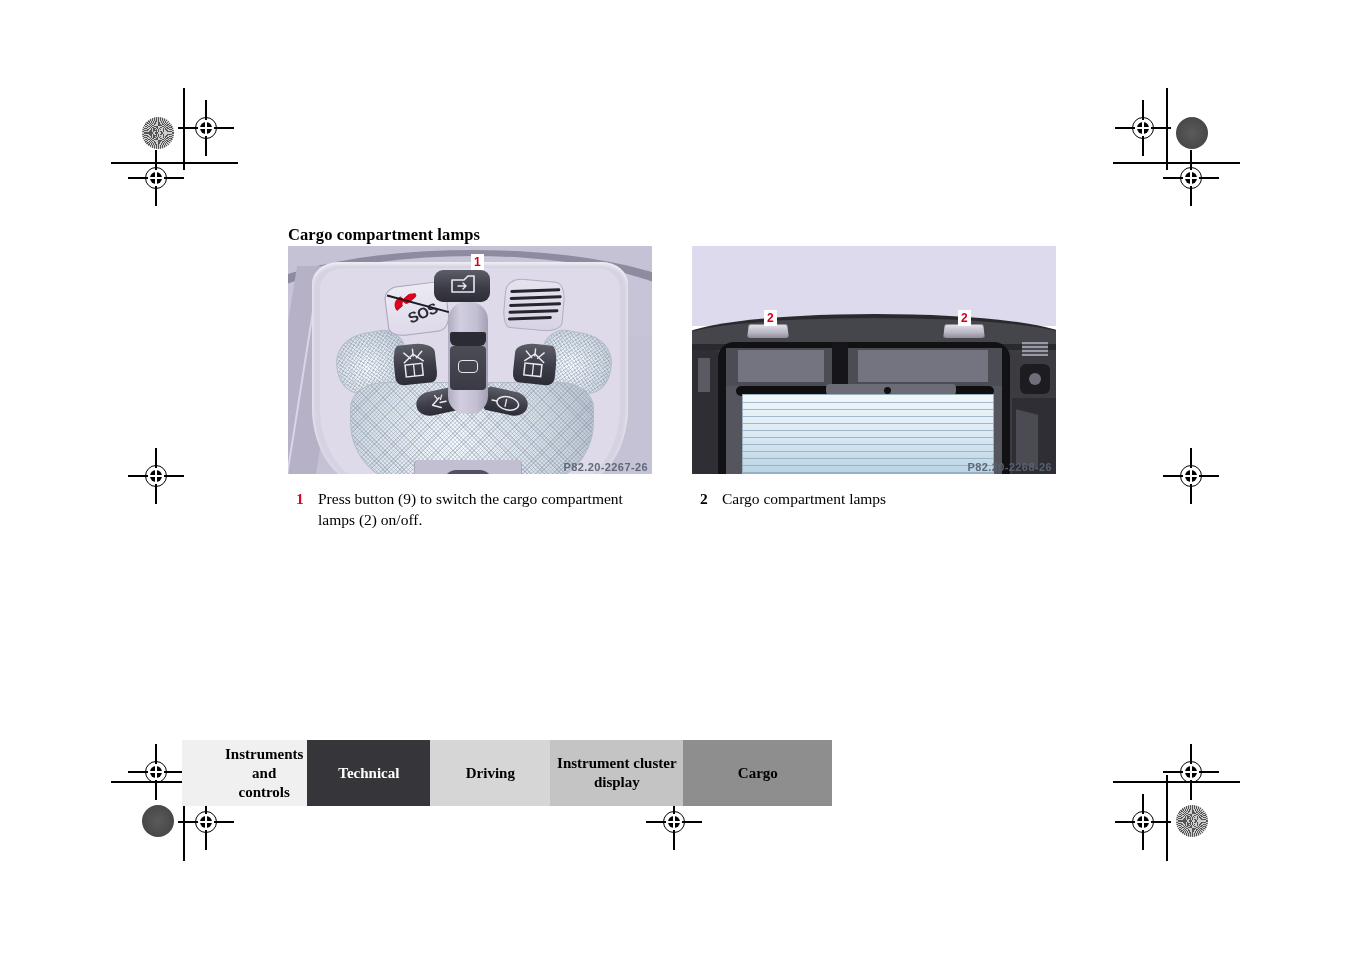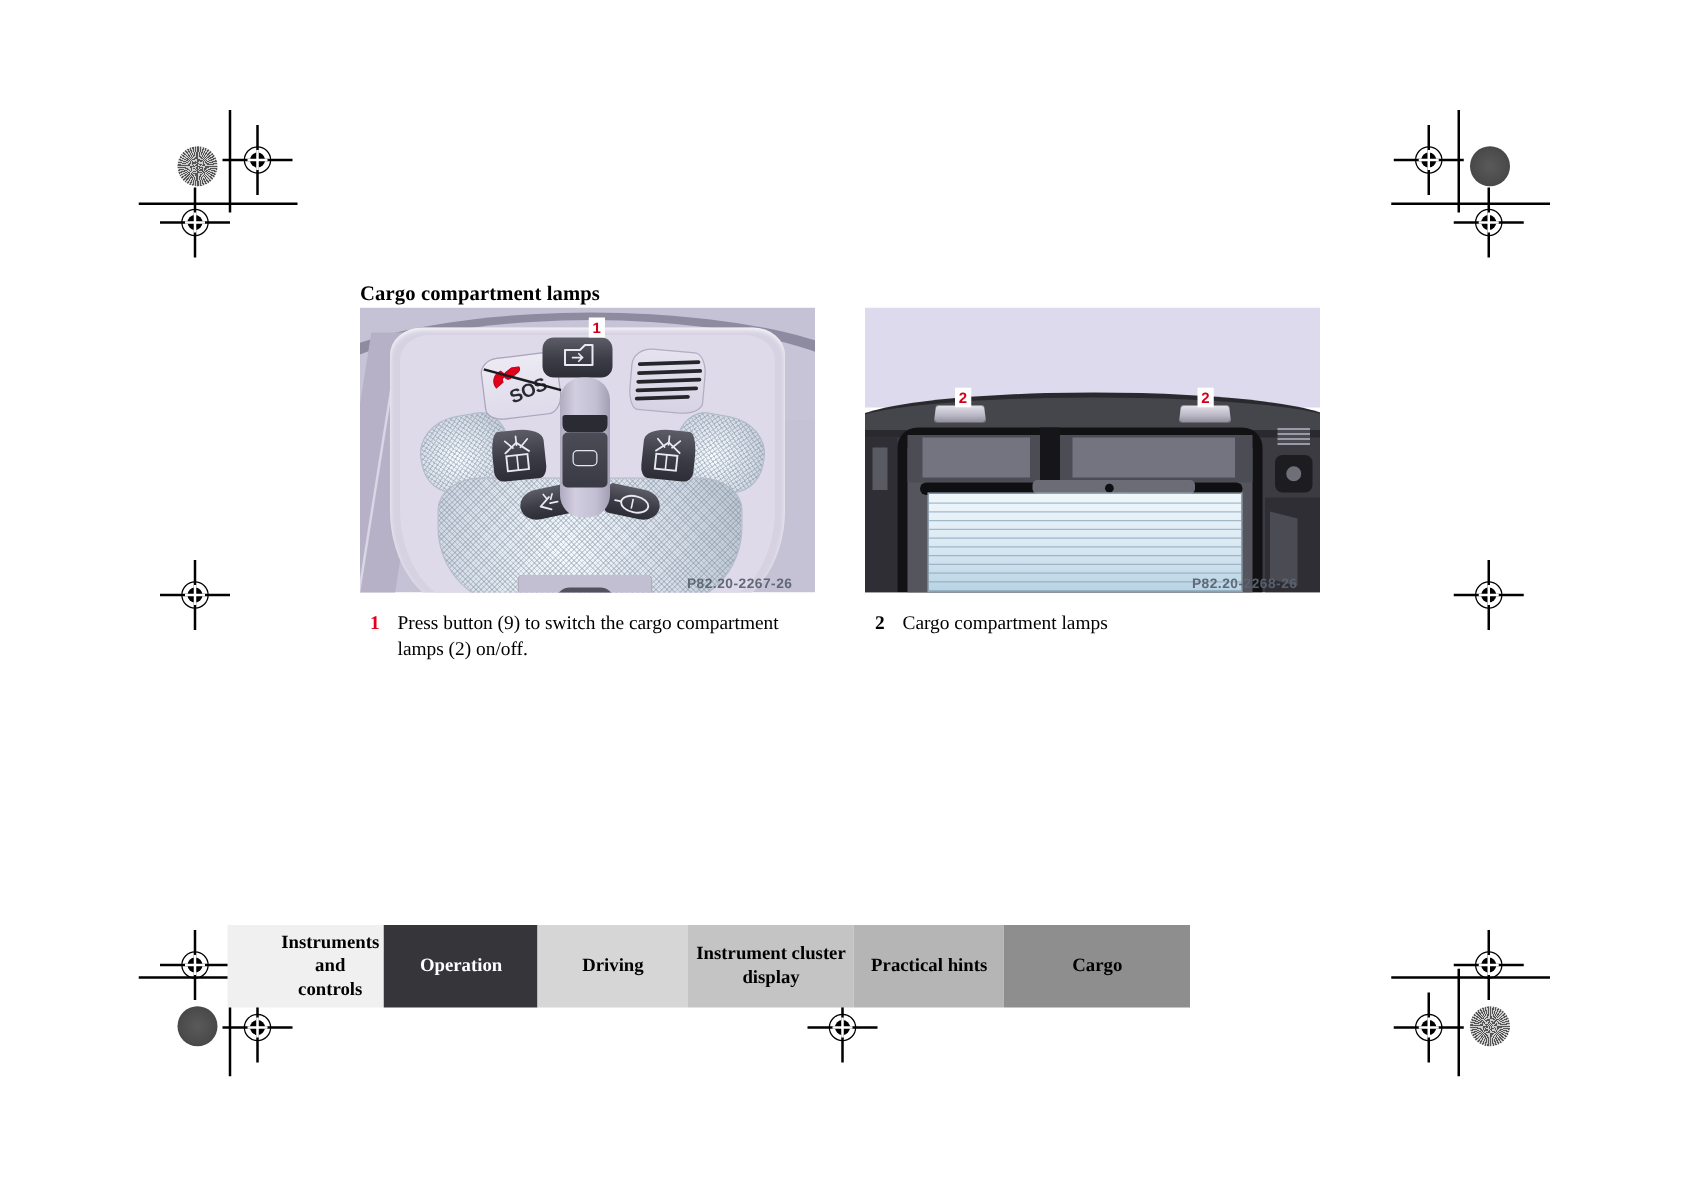--- a/index.html
+++ b/index.html
@@ -103,21 +103,21 @@
 
   .figure {
     position: absolute;
     overflow: hidden;
   }
   .figure.left  { left: 288px; top: 246px; width: 364px; height: 228px; }
   .figure.right { left: 692px; top: 246px; width: 364px; height: 228px; }
 
   .fig-code {
     position: absolute;
-    right: 18px;
+    right: 4px;
     bottom: 1px;
     font-family: "Liberation Sans", sans-serif;
     font-size: 11px;
     font-weight: bold;
     color: #5b6472;
     letter-spacing: 0.4px;
     opacity: 0.95;
   }
 
   .callout {
@@ -799,29 +799,26 @@
     <span class="num">2</span>
     <span class="txt">Cargo compartment lamps</span>
   </div>
 
 
   <nav class="tabbar" id="tabbar">
       <div class="tab" style="background: rgb(240, 240, 240); flex: 0 0 113px; padding-left: 43px;">
         <span>Instruments and controls</span>
       </div>
       <div class="tab active" style="background: rgb(54, 54, 58); flex: 0 0 123px;">
-        <span>Operation</span>
+        <span>Technical</span>
       </div>
       <div class="tab" style="background: rgb(214, 214, 214); flex: 0 0 120px; justify-content: center;">
         <span>Driving</span>
       </div>
       <div class="tab" style="background: rgb(196, 196, 196); flex: 0 0 133px;">
         <span>Instrument cluster display</span>
       </div>
-      <div class="tab" style="background: rgb(181, 181, 181); flex: 0 0 120px;">
-        <span>Practical hints</span>
-      </div>
       <div class="tab" style="background: rgb(142, 142, 142); flex: 0 0 149px;">
         <span>Cargo</span>
       </div>
     </nav>
 
 </div>
 
 </body></html>

